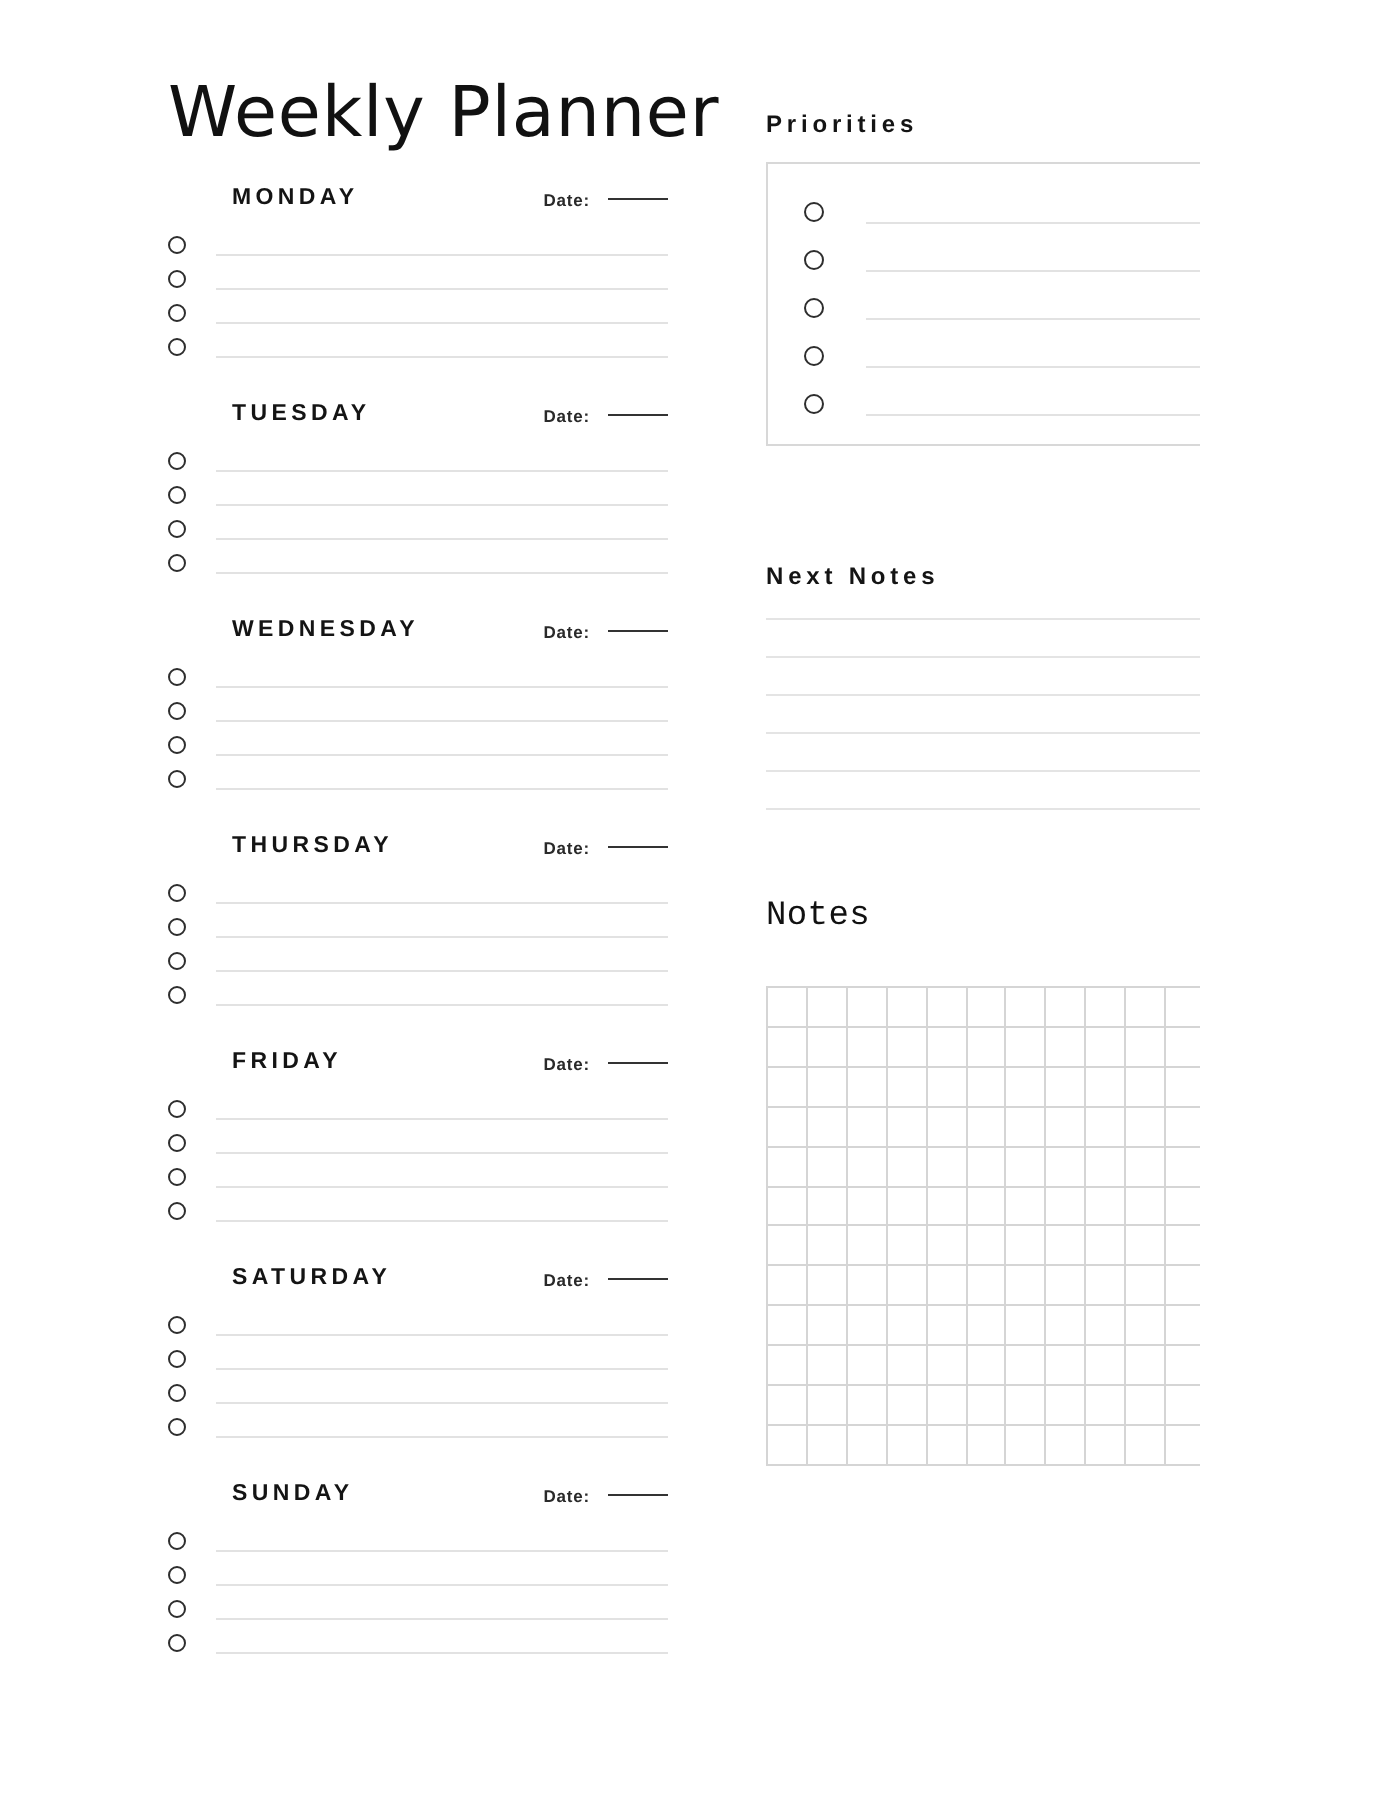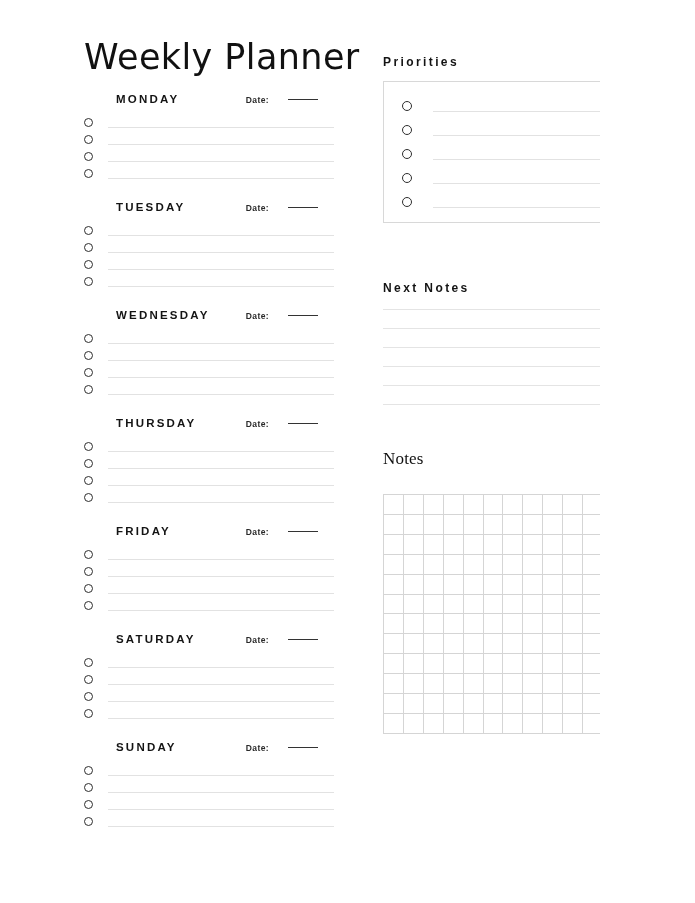--- a/index.html
+++ b/index.html
@@ -58,25 +58,25 @@
     font-weight: bold;
     letter-spacing: 2.2px;
     color: #141414;
     text-transform: uppercase;
     white-space: nowrap;
     margin-left: 32px;
   }
 
   .date-group {
     position: absolute;
-    right: 16px;
+    right: 0;
     top: 2px;
     display: flex;
     align-items: center;
-    gap: 19px;
+    gap: 9px;
     text-align: center;
   }
 
   .date-label {
     font-size: 8.5px;
     font-weight: bold;
     letter-spacing: 0.4px;
     color: #2a2a2a;
   }
 
@@ -126,21 +126,21 @@
 
   .section-heading {
     font-size: 12px;
     font-weight: bold;
     letter-spacing: 2.4px;
     color: #141414;
     margin: 0 0 12px 0;
   }
 
   .section-heading.plain {
-    font-family: Liberation Serif, serif;
+    font-family: Liberation Mono, monospace;
     font-size: 17px;
     font-weight: 400;
     letter-spacing: 0.2px;
     color: #111111;
     margin-bottom: 25px;
   }
 
   .framed-box {
     border: 1.2px solid #d8d8d8;
     box-sizing: border-box;

